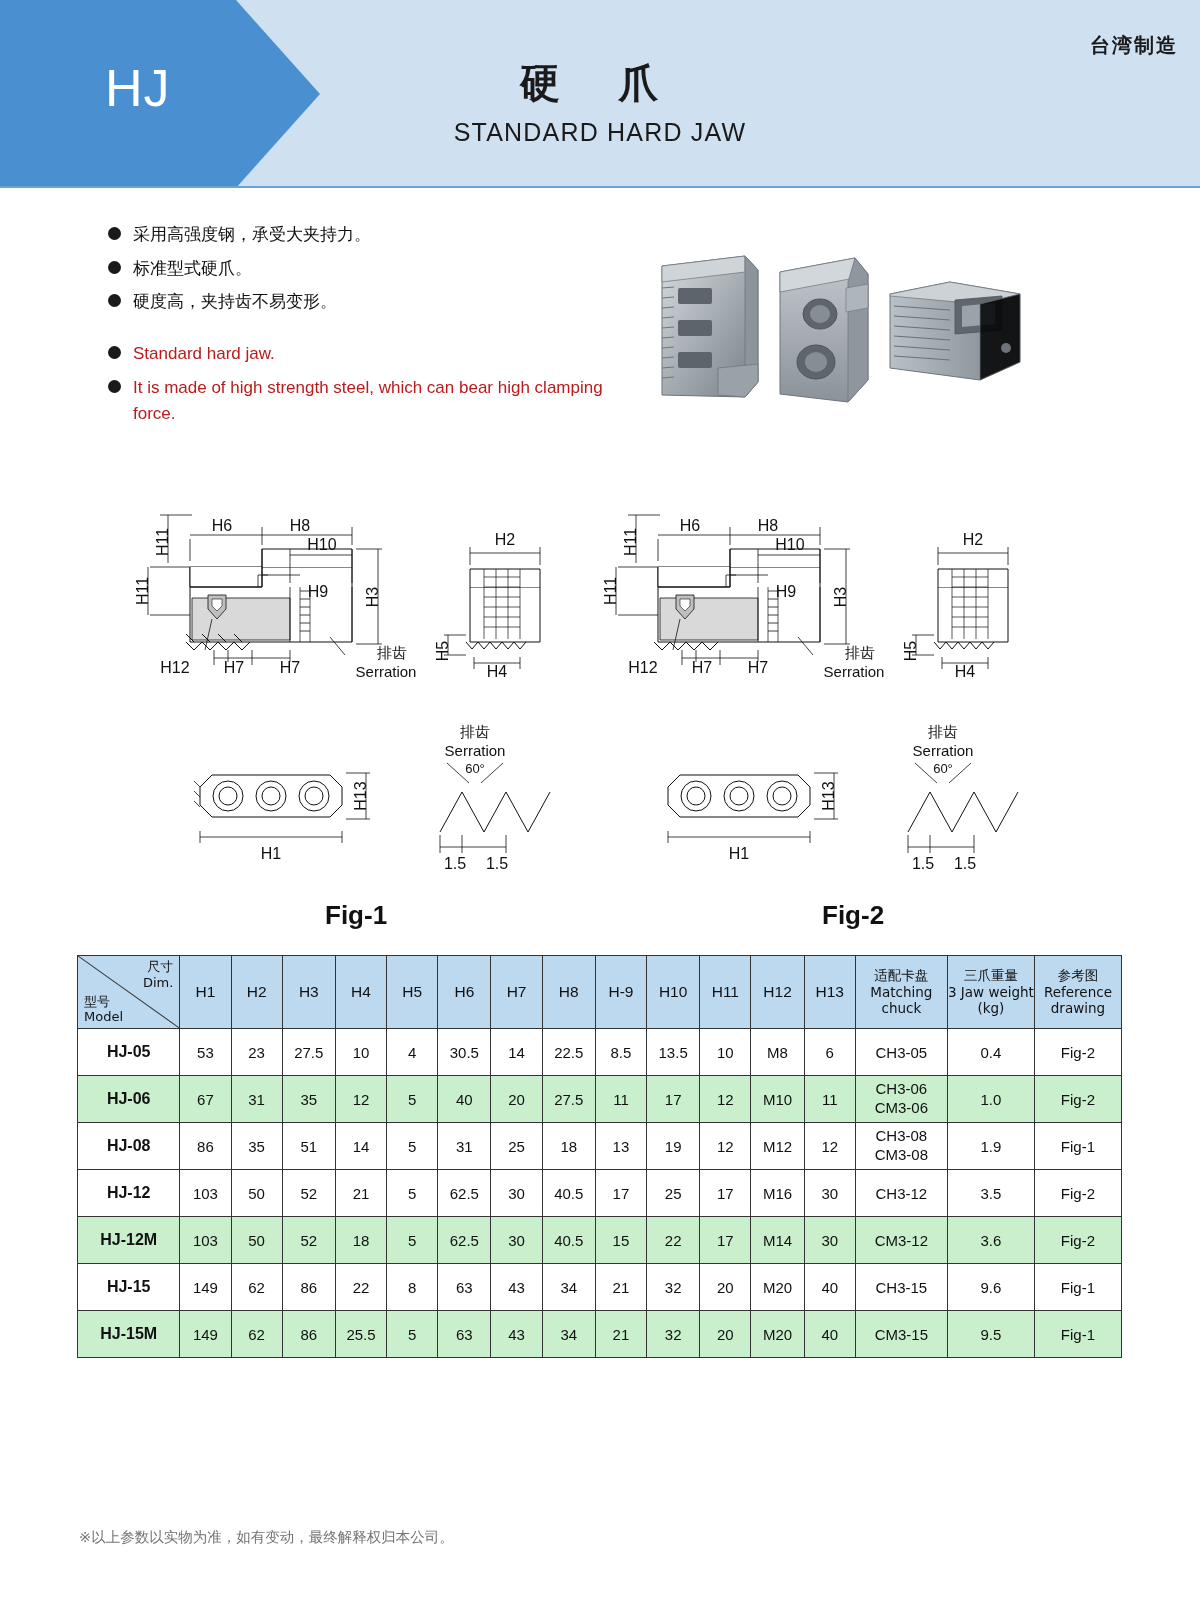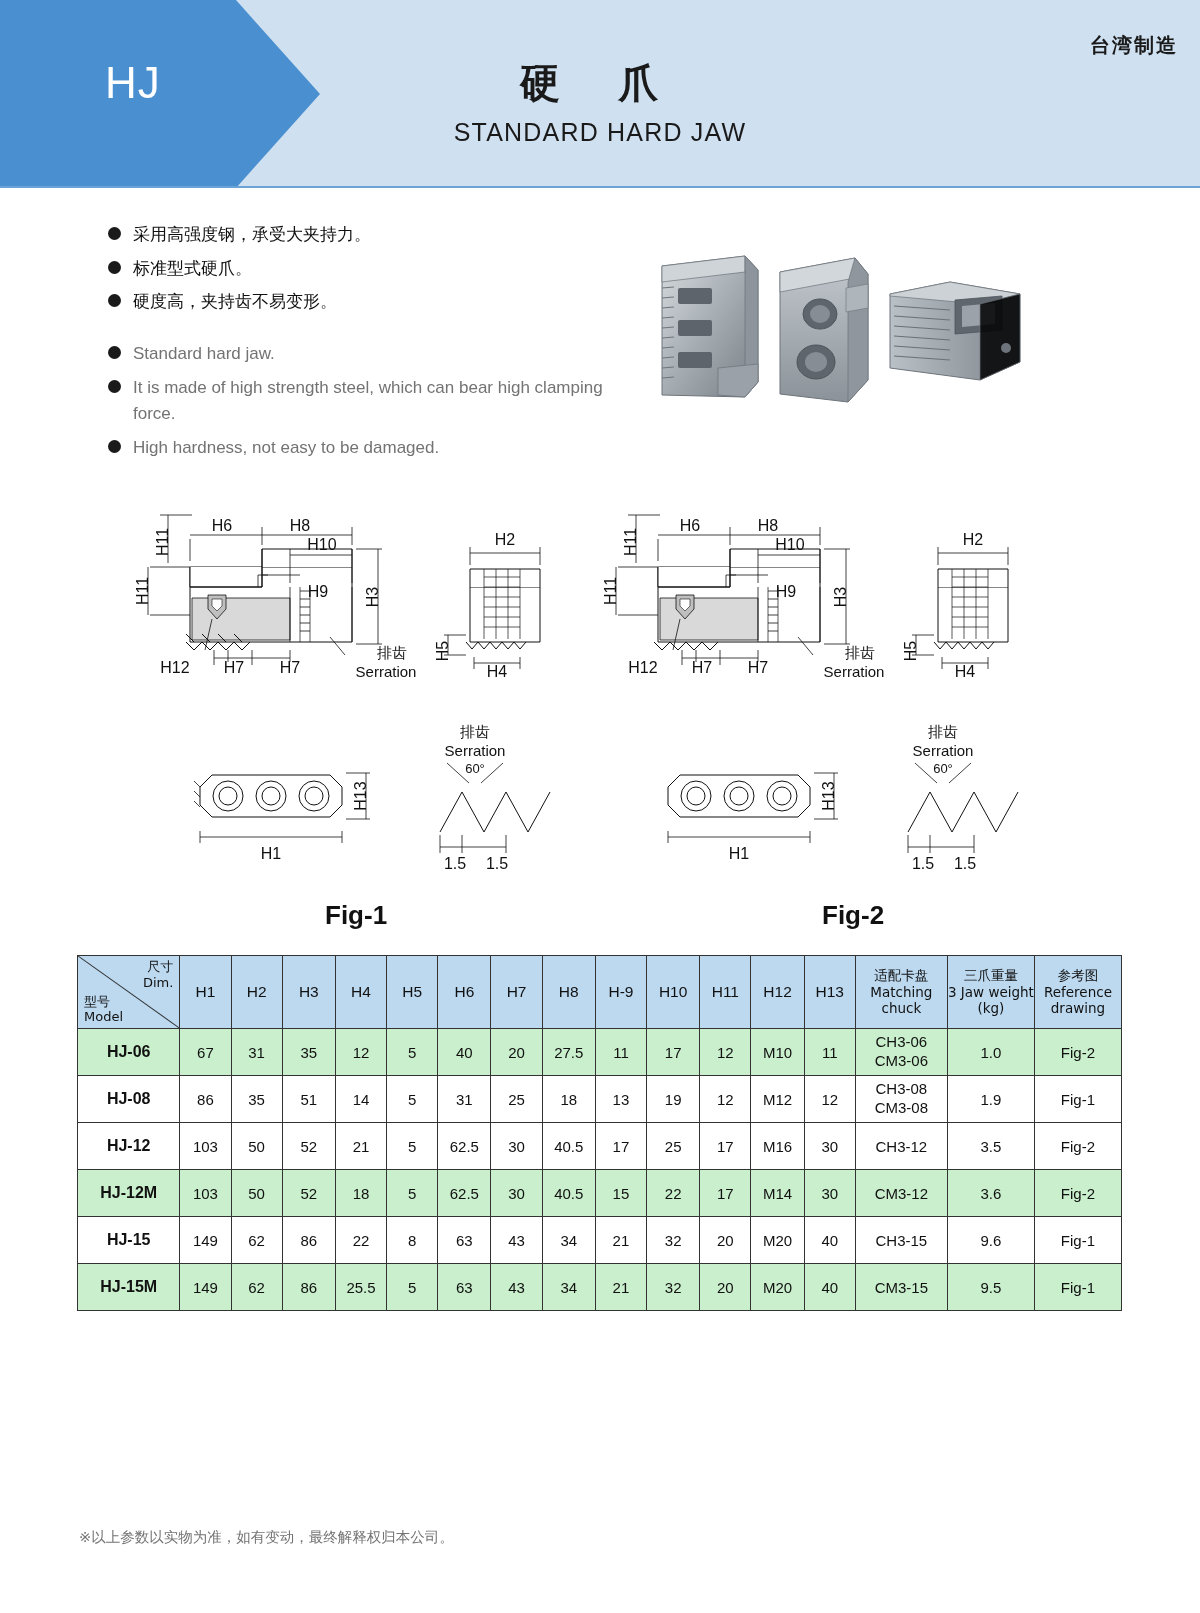--- a/index.html
+++ b/index.html
@@ -35,21 +35,21 @@
     top: 0;
     width: 320px;
     height: 188px;
     background: #4a8fd0;
     clip-path: polygon(0 0, 236px 0, 320px 94px, 236px 188px, 0 188px);
   }
   .header-code {
     position: absolute;
     left: 105px;
     top: 58px;
-    font-size: 44px;
+    font-size: 52px;
     font-weight: 400;
     color: #ffffff;
     letter-spacing: 1px;
     font-family: "Liberation Sans", sans-serif;
   }
   .header-title-cn {
     position: absolute;
     left: 0;
     right: 0;
     top: 56px;
@@ -112,21 +112,21 @@
   }
   .feat-text-cn {
     font-size: 17px;
     font-family: "DejaVu Sans", sans-serif;
     line-height: 1.45;
     color: #111;
   }
   .feat-text-en {
     font-size: 17px;
     line-height: 1.5;
-    color: #737373;
+    color: #b91c1c;
   }
   .feat-gap { height: 18px; }
 
   
   .photo {
     position: absolute;
     left: 650px;
     top: 252px;
     width: 385px;
     height: 160px;
@@ -258,24 +258,20 @@
     <div class="feat-text-cn">硬度高，夹持齿不易变形。</div>
   </div>
   <div class="feat-gap"></div>
   <div class="feat-row">
     <div class="feat-bullet"></div>
     <div class="feat-text-en">Standard hard jaw.</div>
   </div>
   <div class="feat-row">
     <div class="feat-bullet"></div>
     <div class="feat-text-en">It is made of high strength steel, which can bear high clamping force.</div>
-  </div>
-  <div class="feat-row">
-    <div class="feat-bullet"></div>
-    <div class="feat-text-en">High hardness, not easy to be damaged.</div>
   </div>
 </div>
 
 <svg class="photo" viewBox="0 0 385 160">
   <defs>
     <linearGradient id="mg1" x1="0" y1="0" x2="1" y2="1">
       <stop offset="0%" stop-color="#d8dce0"></stop>
       <stop offset="45%" stop-color="#a9b0b6"></stop>
       <stop offset="100%" stop-color="#767d84"></stop>
     </linearGradient>
@@ -674,20 +670,39 @@
           <span>三爪重量</span><br>
           <span>3 Jaw weight (kg)</span>
         </th>
         <th class="cn">
           <span>参考图</span><br>
           <span>Reference drawing</span>
         </th>
       </tr>
     </thead>
     <tbody>
+        <tr>
+          <td class="model">HJ-05</td>
+          <td>53</td>
+          <td>23</td>
+          <td>27.5</td>
+          <td>10</td>
+          <td>4</td>
+          <td>30.5</td>
+          <td>14</td>
+          <td>22.5</td>
+          <td>8.5</td>
+          <td>13.5</td>
+          <td>10</td>
+          <td>M8</td>
+          <td>6</td>
+          <td>CH3-05</td>
+          <td>0.4</td>
+          <td>Fig-2</td>
+        </tr>
         <tr class="alt">
           <td class="model">HJ-06</td>
           <td>67</td>
           <td>31</td>
           <td>35</td>
           <td>12</td>
           <td>5</td>
           <td>40</td>
           <td>20</td>
           <td>27.5</td>

